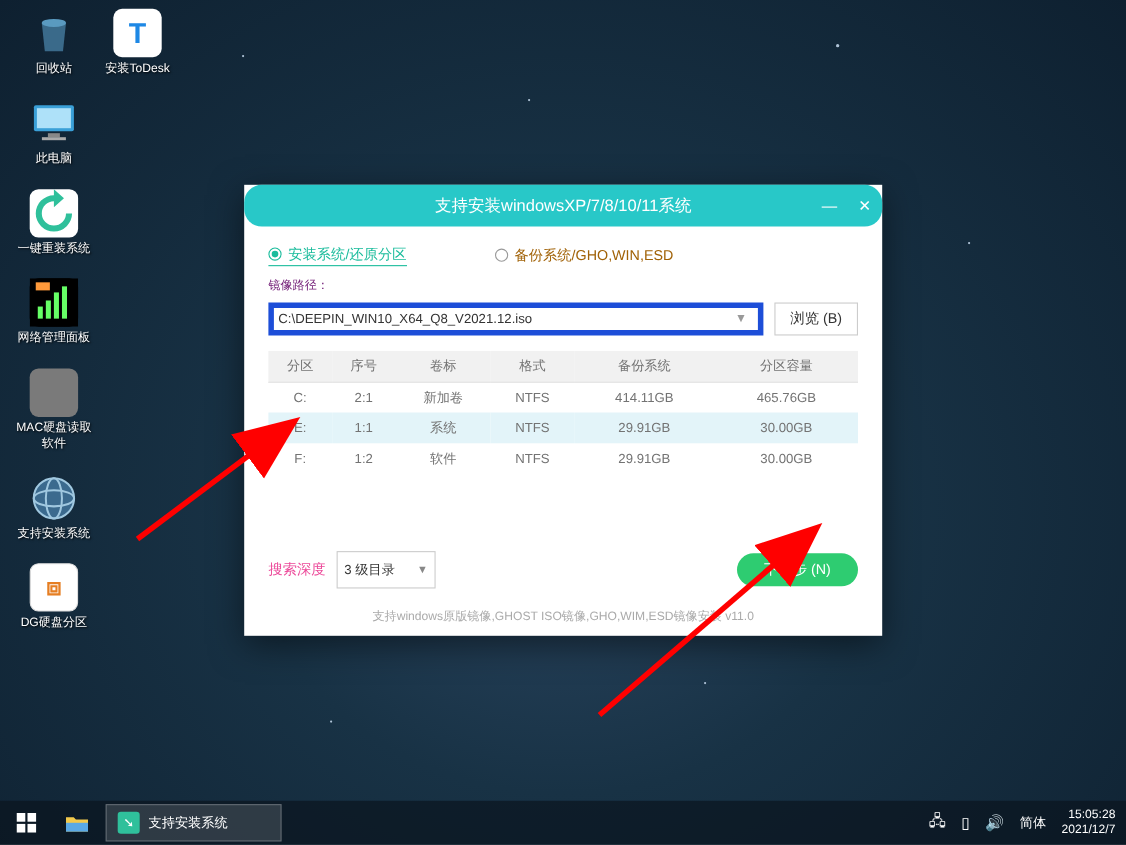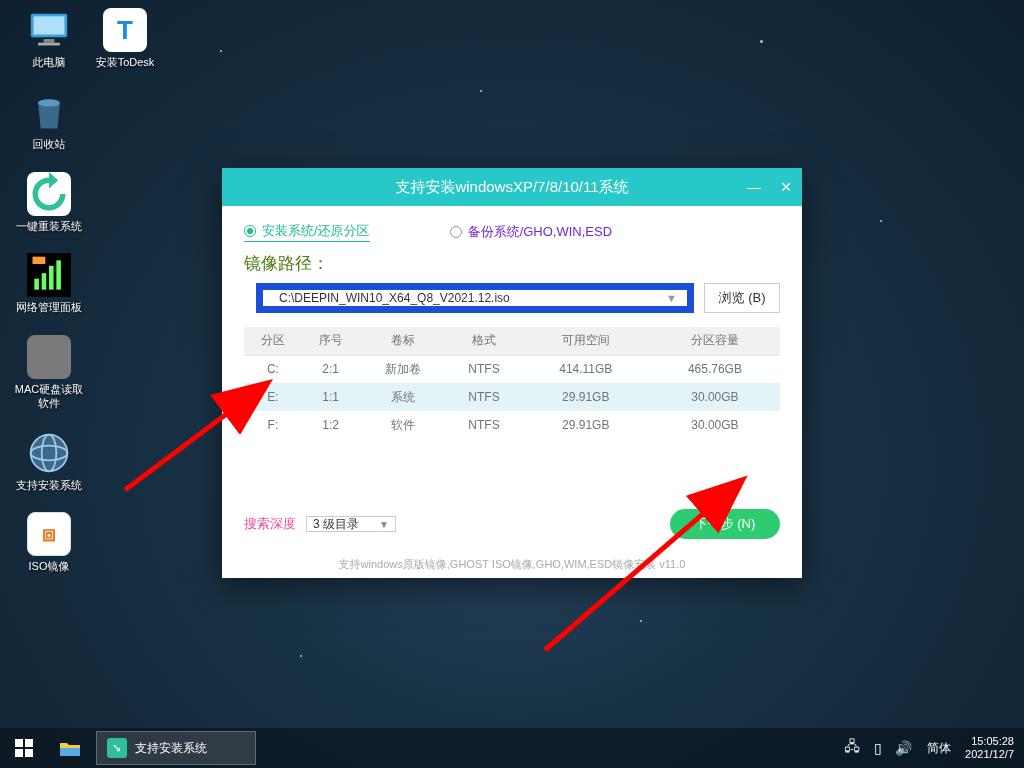--- a/index.html
+++ b/index.html
@@ -19,84 +19,84 @@
     .bin { background: transparent; }
     .todesk { background: #fff; }
     .sunflower { background: #ff8a15; }
     .reinstall { background: #fff; }
     .macdisk { background: #7a7a7a; }
     .neticon { background: #000; }
     .worldbrowser { background: transparent; }
     .dgdisk { background: #fff; border: 1px solid #ddd; }
     
     .window { position: absolute; left: 222px; top: 168px; width: 580px; height: 410px; background: #fff; box-shadow: 0 8px 30px rgba(0,0,0,0.5); }
-    .titlebar { height: 38px; background: #28c8c8; display: flex; align-items: center; justify-content: center; position: relative; }
+    .titlebar { height: 38px; background: #28c8c8; display: flex; align-items: center; justify-content: center; position: relative; border-radius: 16px; }
     .titlebar .title { color: #fff; font-size: 15px; }
     .titlebar .wbtn { position: absolute; top: 0; height: 38px; width: 32px; display: flex; align-items: center; justify-content: center; color: #fff; font-size: 14px; cursor: pointer; }
     .minbtn { right: 32px; }
     .closebtn { right: 0; }
     .content { padding: 16px 22px 14px; }
     .radios { display: flex; gap: 80px; margin-bottom: 10px; font-size: 13px; }
     .radio { display: flex; align-items: center; gap: 6px; cursor: pointer; text-align: center; }
     .dot { width: 12px; height: 12px; border: 1px solid #999; border-radius: 50%; display: inline-flex; align-items: center; justify-content: center; }
     .dot.on { border-color: #1abc9c; }
     .dot.on::after { content: ""; width: 6px; height: 6px; background: #1abc9c; border-radius: 50%; }
     .radio.on { color: #1abc9c; border-bottom: 1px solid #1abc9c; padding-bottom: 1px; }
-    .label { font-size: 17px; color: #4d7c0f; margin: 6px 0 8px; }
+    .label { font-size: 11px; color: #701a75; margin: 6px 0 8px; }
     .pathrow { display: flex; gap: 10px; margin-bottom: 14px; }
-    .pathbox { flex: 1; height: 30px; border: 7px solid #1d4ed8; display: flex; align-items: center; padding: 0 16px; font-family: "SimSun", monospace; font-size: 12px; color: #333; position: relative; margin-left: 12px; }
+    .pathbox { flex: 1; height: 30px; border: 5px solid #1d4ed8; display: flex; align-items: center; padding: 0 4px; font-family: "SimSun", monospace; font-size: 12px; color: #333; position: relative; }
     .pathbox .arrow { position: absolute; right: 10px; color: #999; font-size: 11px; }
     .browse { width: 76px; height: 30px; border: 1px solid #ccc; background: #fff; font-size: 13px; color: #333; cursor: pointer; }
     table { width: 100%; border-collapse: collapse; font-size: 12px; color: #737373; }
     thead th { background: #f1f1f1; font-weight: normal; height: 28px; border-bottom: 1px solid #e5e5e5; }
     tbody td { height: 28px; text-align: center; }
     tbody tr.selected { background: #e3f4f9; }
     .botrow { display: flex; align-items: center; gap: 10px; margin-top: 70px; }
     .botlabel { font-size: 13px; color: #ec4899; }
-    .depth { width: 90px; height: 16px; border: 1px solid #ccc; font-size: 12px; padding: 0 6px; display: flex; align-items: center; justify-content: space-between; color: #333; cursor: pointer; }
+    .depth { width: 90px; height: 34px; border: 1px solid #ccc; font-size: 12px; padding: 0 6px; display: flex; align-items: center; justify-content: space-between; color: #333; cursor: pointer; }
     .nextbtn { margin-left: auto; width: 110px; height: 30px; background: #2ecc71; color: #fff; border: none; border-radius: 15px; font-size: 13px; cursor: pointer; }
     .footnote { text-align: center; font-size: 11px; color: #aaa; margin-top: 18px; }
     
     .arrow-svg { position: absolute; pointer-events: none; }
     
     .taskbar { position: absolute; left: 0; right: 0; bottom: 0; height: 40px; background: rgba(10,20,30,0.7); display: flex; align-items: center; color: #fff; font-size: 12px; }
     .start { width: 48px; height: 40px; display: flex; align-items: center; justify-content: center; cursor: pointer; }
     .tb-icon { width: 44px; height: 40px; display: flex; align-items: center; justify-content: center; cursor: pointer; }
     .task { height: 34px; margin: 3px 0 3px 4px; background: rgba(255,255,255,0.14); border: 1px solid rgba(255,255,255,0.25); display: flex; align-items: center; padding: 0 10px; gap: 8px; cursor: pointer; min-width: 160px; }
     .task .ic { width: 20px; height: 20px; background: #2fc09b; border-radius: 3px; display: flex; align-items: center; justify-content: center; font-size: 12px; color: #fff; }
     .tray { margin-left: auto; display: flex; align-items: center; gap: 14px; padding-right: 10px; }
     .clock { text-align: right; line-height: 1.2; font-size: 11px; }
     .tray-icon { font-size: 14px; cursor: pointer; }
   </style>
 </head>
 <body>
 
 <div class="desktop">
   <div class="icon-col col1" id="col1">
       <div class="desktop-icon">
+        <div class="img bin">
+          <svg viewBox="0 0 48 48">
+            <path d="M12 14h24l-3 28H15z" fill="#3a6a8a"></path>
+            <ellipse cx="24" cy="14" rx="12" ry="4" fill="#5a9ac0"></ellipse>
+          </svg>
+        </div>
+        <div class="lbl">回收站</div>
+      </div>
+      <div class="desktop-icon">
         <div class="img pc">
           <svg viewBox="0 0 48 44">
             <rect x="4" y="4" width="40" height="26" rx="2" fill="#3aa0d8"></rect>
             <rect x="7" y="7" width="34" height="20" fill="#aee1f9"></rect>
             <rect x="18" y="32" width="12" height="4" fill="#888"></rect>
             <rect x="12" y="36" width="24" height="3" fill="#aaa"></rect>
           </svg>
         </div>
         <div class="lbl">此电脑</div>
       </div>
       <div class="desktop-icon">
-        <div class="img bin">
-          <svg viewBox="0 0 48 48">
-            <path d="M12 14h24l-3 28H15z" fill="#3a6a8a"></path>
-            <ellipse cx="24" cy="14" rx="12" ry="4" fill="#5a9ac0"></ellipse>
-          </svg>
-        </div>
-        <div class="lbl">回收站</div>
-      </div>
-      <div class="desktop-icon">
         <div class="img reinstall">
           <svg viewBox="0 0 48 48">
             <path d="M24 6a18 18 0 1 0 18 18h-6a12 12 0 1 1-12-12v6l10-9L24 0z" fill="#2fc09b"></path>
           </svg>
         </div>
         <div class="lbl">一键重装系统</div>
       </div>
       <div class="desktop-icon">
         <div class="img neticon">
           <svg viewBox="0 0 48 48">
@@ -124,21 +124,21 @@
             <ellipse cx="24" cy="24" rx="20" ry="8" fill="none" stroke="#a0c8e0" stroke-width="2"></ellipse>
             <ellipse cx="24" cy="24" rx="8" ry="20" fill="none" stroke="#a0c8e0" stroke-width="2"></ellipse>
           </svg>
         </div>
         <div class="lbl">支持安装系统</div>
       </div>
       <div class="desktop-icon">
         <div class="img dgdisk">
           <span style="color:#e67e22;font-weight:bold;font-size:22px">⧈</span>
         </div>
-        <div class="lbl">ISO镜像</div>
+        <div class="lbl">DG硬盘分区</div>
       </div>
     </div>
   <div class="icon-col col2" id="col2">
       <div class="desktop-icon">
         <div class="img todesk">
           <span style="color:#1e88e5;font-weight:bold;font-size:26px">T</span>
         </div>
         <div class="lbl">安装ToDesk</div>
       </div>
     </div>
@@ -156,41 +156,41 @@
     <span class="title">支持安装windowsXP/7/8/10/11系统</span>
     <div class="wbtn minbtn">—</div>
     <div class="wbtn closebtn">✕</div>
   </div>
   <div class="content">
     <div class="radios">
       <div class="radio on">
         <span class="dot on"></span>
         <span>安装系统/还原分区</span>
       </div>
-      <div class="radio" style="color:#6d28d9">
+      <div class="radio" style="color:#a16207">
         <span class="dot"></span>
         <span>备份系统/GHO,WIN,ESD</span>
       </div>
     </div>
     <div class="label">镜像路径：</div>
     <div class="pathrow">
       <div class="pathbox">
         <span>C:\DEEPIN_WIN10_X64_Q8_V2021.12.iso</span>
         <span class="arrow">▼</span>
       </div>
       <button class="browse">浏览 (B)</button>
     </div>
     <table>
       <thead>
           <tr id="thead-row">
             <th>分区</th>
             <th>序号</th>
             <th>卷标</th>
             <th>格式</th>
-            <th>可用空间</th>
+            <th>备份系统</th>
             <th>分区容量</th>
           </tr>
         </thead>
       <tbody id="tbody">
           <tr>
             <td>C:</td>
             <td>2:1</td>
             <td>新加卷</td>
             <td>NTFS</td>
             <td>414.11GB</td>

